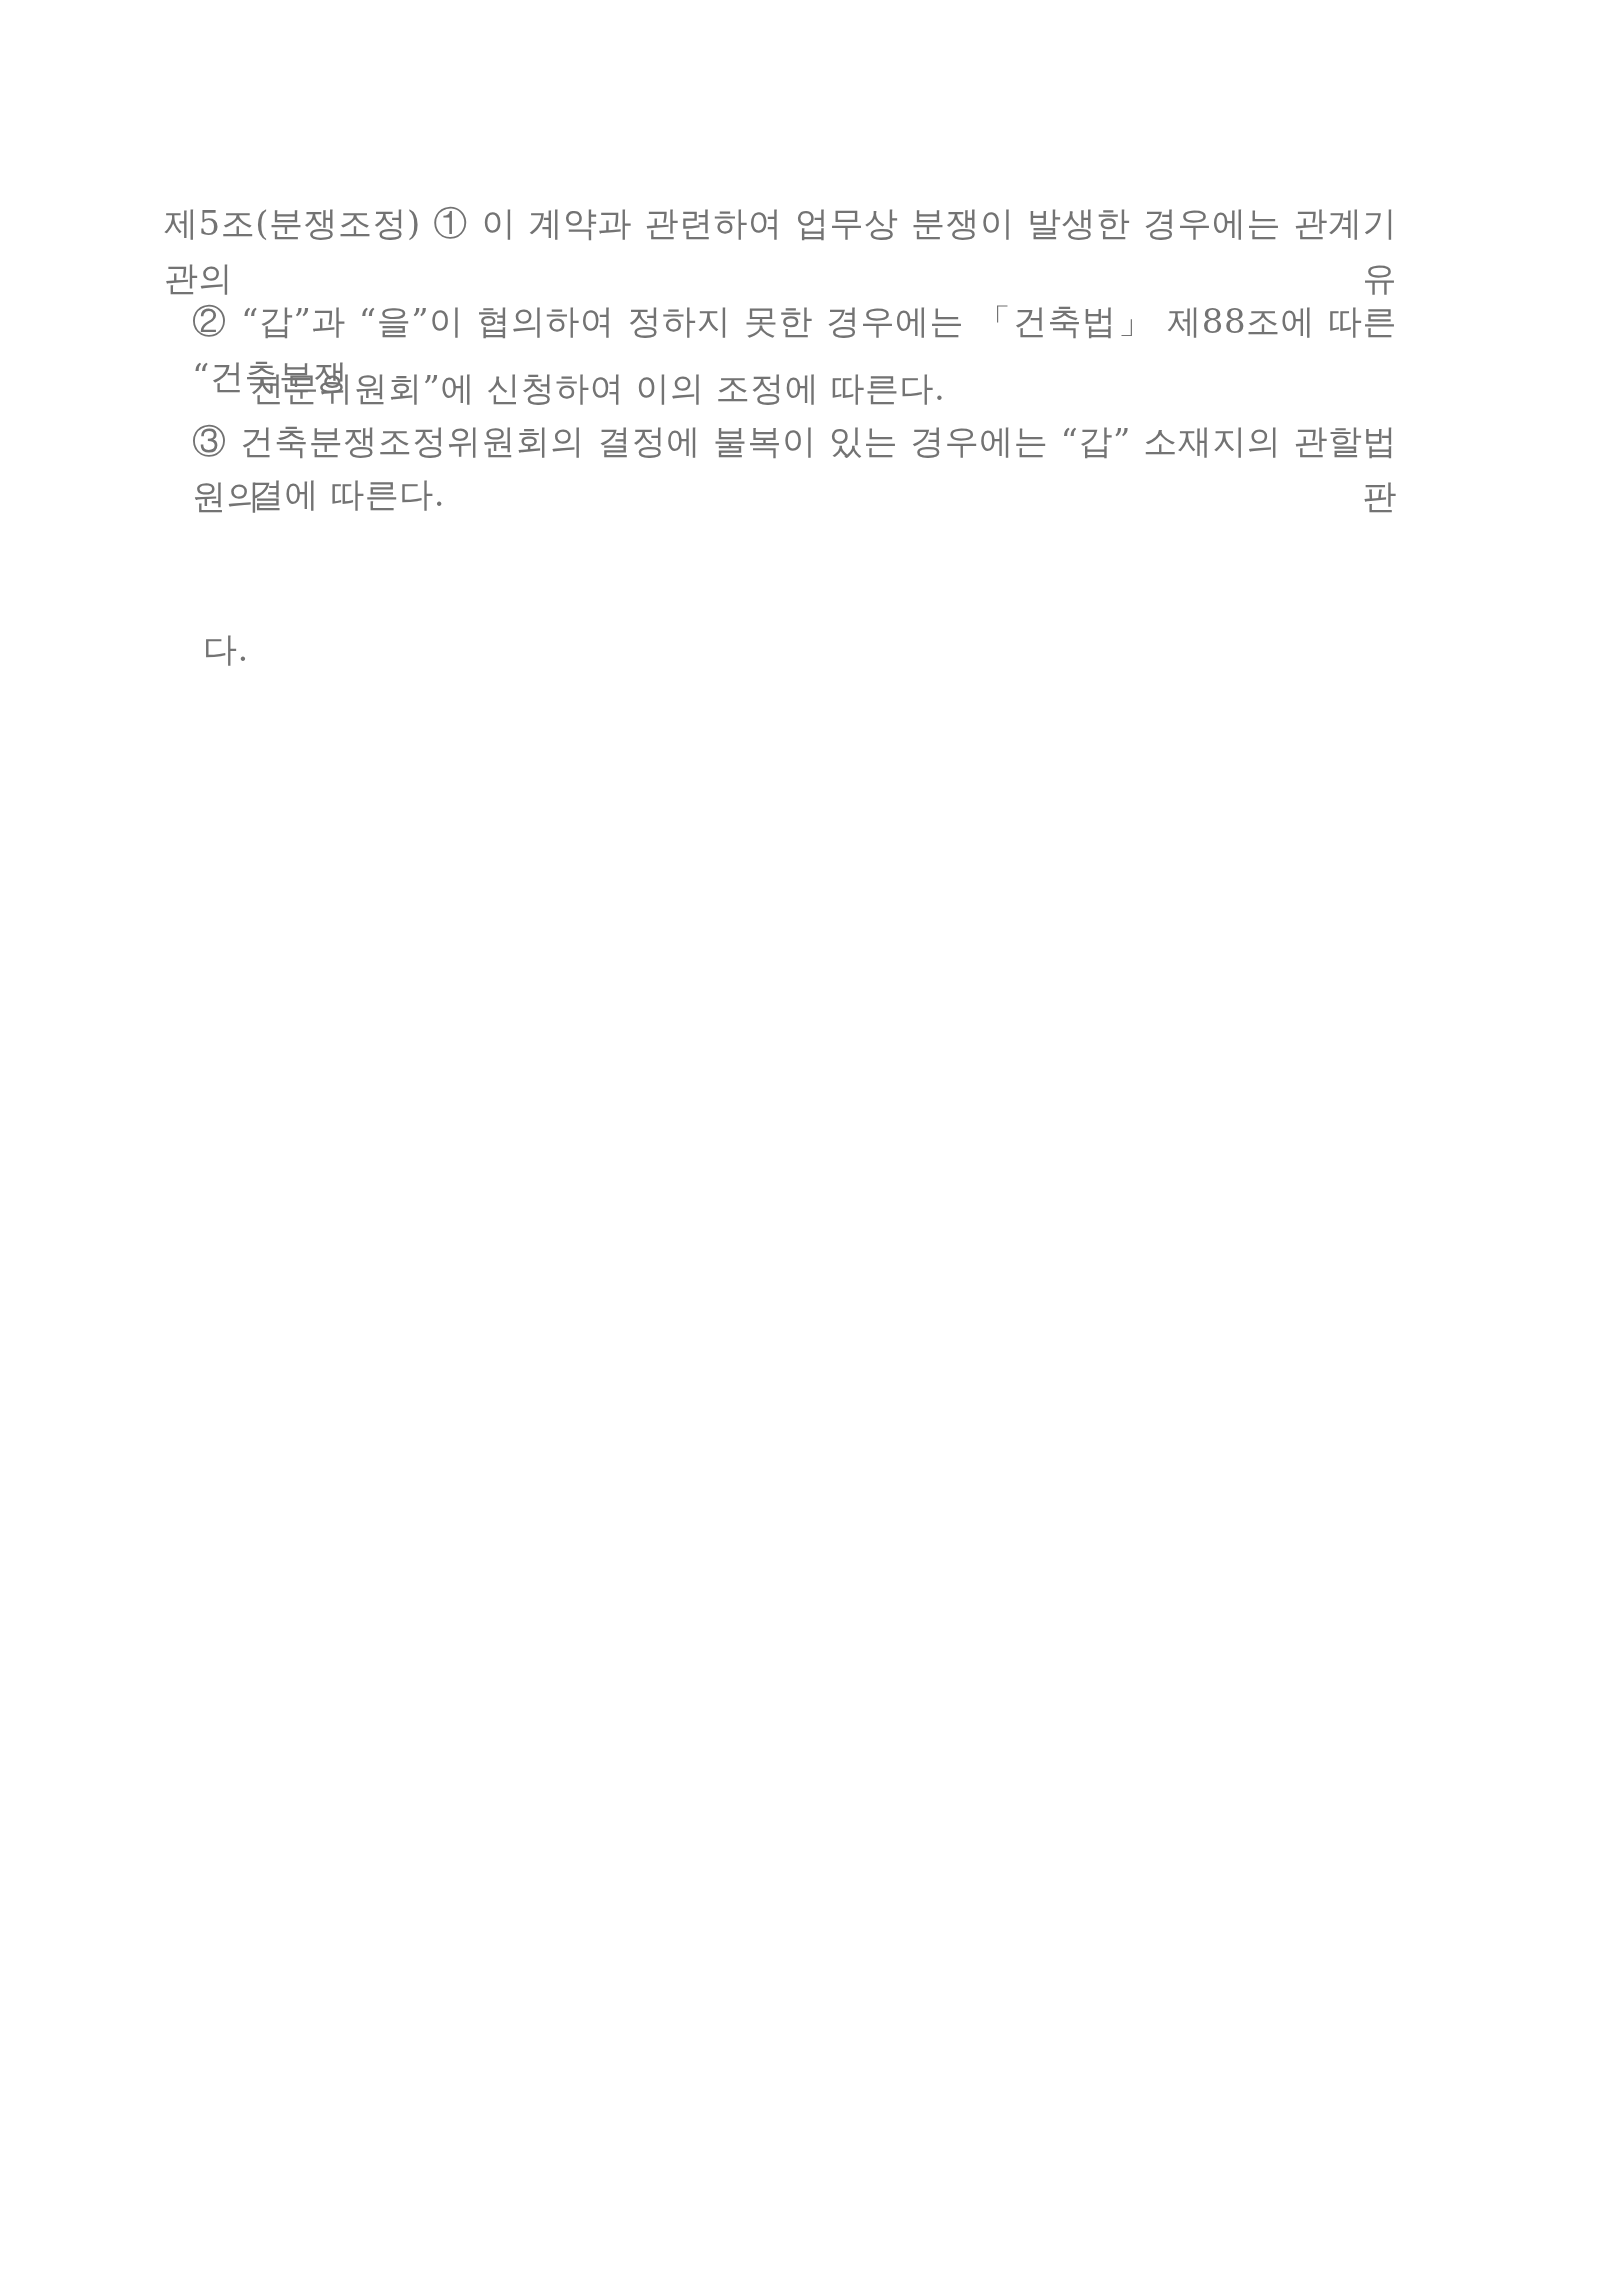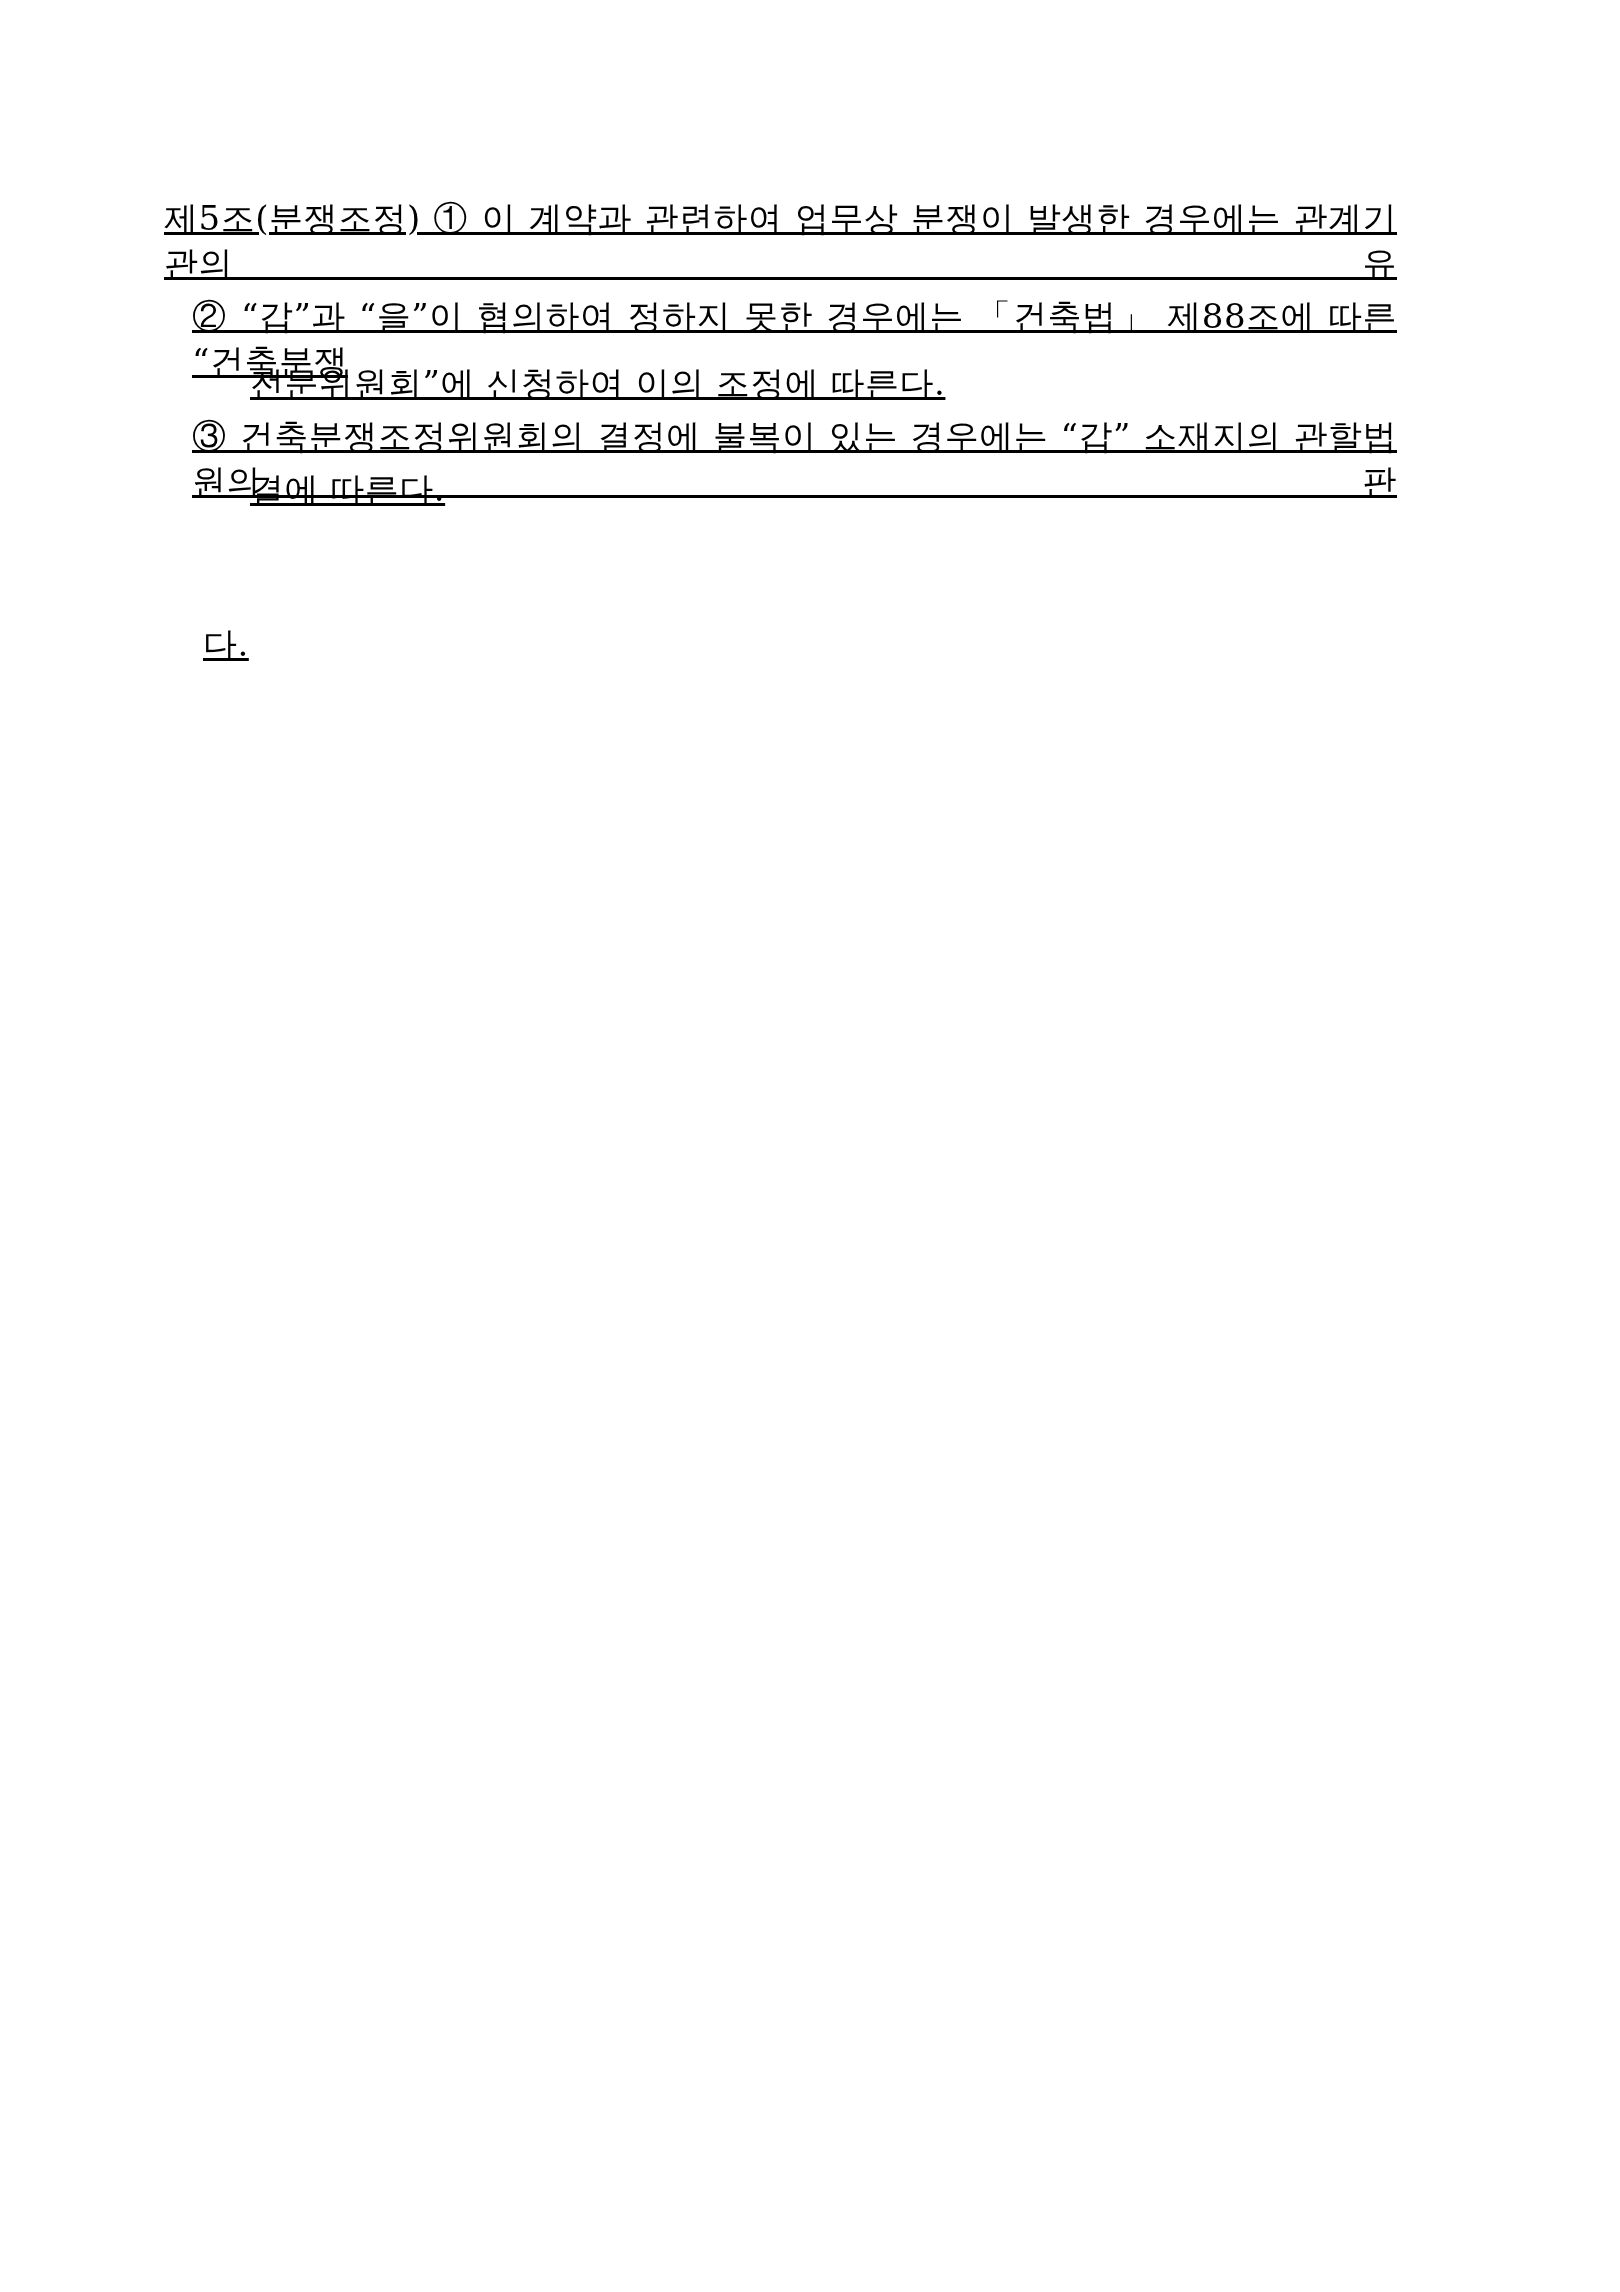--- a/index.html
+++ b/index.html
@@ -13,25 +13,24 @@
     height: 2293px;
     margin: 0 auto;
     background: #ffffff;
     overflow: hidden;
     font-family: "DejaVu Serif", "Liberation Serif", serif;
     color: #000000;
   }
   .tline {
     position: absolute;
     font-size: 34px;
-    line-height: 45px;
+    line-height: 55px;
     letter-spacing: 0.5px;
     white-space: normal;
-    color: #000000;
-    text-decoration: underline;
+    color: #737373;
   }
   
   .tline.justified {
     right: 223px;
     text-align: justify;
     text-align-last: justify;
   }
   
   .ind-base   { left: 164px; }  
   .ind-cont1  { left: 203px; }  

